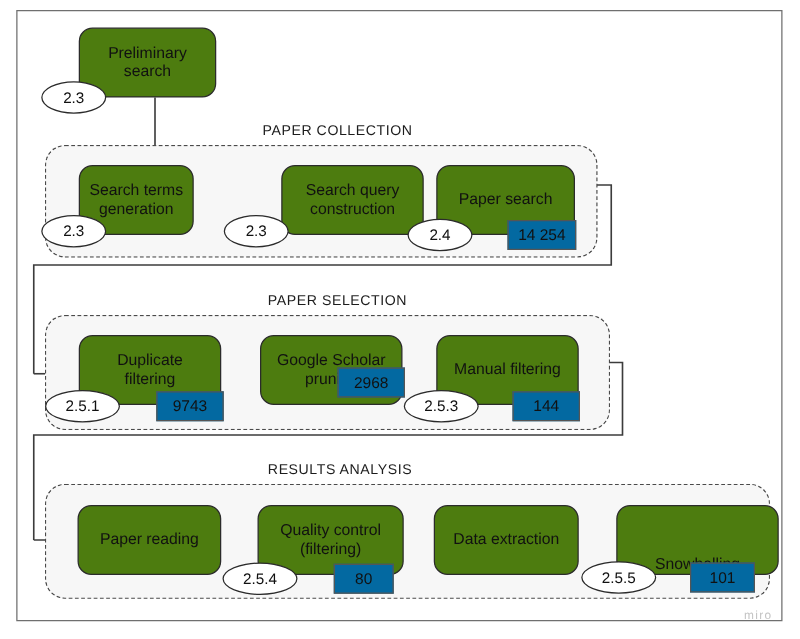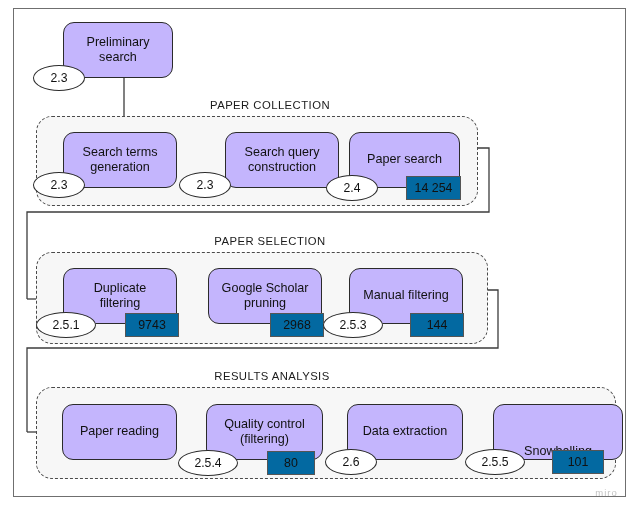--- a/index.html
+++ b/index.html
@@ -52,21 +52,21 @@
     letter-spacing: 0.45px;
     color: #1c1c1c;
     white-space: nowrap;
     text-align: center;
   }
   
   .node {
     position: absolute;
     border: 1.3px solid #2b2b2b;
     border-radius: 11px;
-    background: #c4b5fd;
+    background: #4d7c0f;
     box-sizing: border-box;
     display: flex;
     align-items: center;
     justify-content: center;
     text-align: center;
     z-index: 4;
   }
   .node-label {
     font-size: 12.6px;
     line-height: 15.5px;
@@ -204,21 +204,21 @@
   <div class="group" style="left:36px; top:387px; width:580px; height:92px;"></div>
 
   <div class="node" style="left:63px; top:22px; width:110px; height:56px;">
     <span class="node-label">Preliminary
 search</span>
   </div>
   <div class="sec" style="left:33px; top:65px; width:52px; height:26px;">
     <span class="sec-label">2.3</span>
   </div>
 
-  <div class="node" style="left:63px; top:132px; width:114px; height:56px;">
+  <div class="node" style="left:63px; top:132px; width:92px; height:56px;">
     <span class="node-label">Search terms
 generation</span>
   </div>
   <div class="sec" style="left:33px; top:172px; width:52px; height:26px;">
     <span class="sec-label">2.3</span>
   </div>
 
   <div class="node" style="left:225px; top:132px; width:114px; height:56px;">
     <span class="node-label">Search query
 construction</span>
@@ -245,21 +245,21 @@
     <span class="sec-label">2.5.1</span>
   </div>
   <div class="count" style="left:125px; top:313px; width:54px; height:24px;">
     <span class="count-label">9743</span>
   </div>
 
   <div class="node" style="left:208px; top:268px; width:114px; height:56px;">
     <span class="node-label">Google Scholar
 pruning</span>
   </div>
-  <div class="count" style="left:270px; top:313px; width:54px; height:24px;">
+  <div class="count" style="left:270px; top:294px; width:54px; height:24px;">
     <span class="count-label">2968</span>
   </div>
 
   <div class="node" style="left:349px; top:268px; width:114px; height:56px;">
     <span class="node-label">Manual filtering</span>
   </div>
   <div class="sec" style="left:323px; top:312px; width:60px; height:26px;">
     <span class="sec-label">2.5.3</span>
   </div>
   <div class="count" style="left:410px; top:313px; width:54px; height:24px;">
@@ -277,23 +277,20 @@
   <div class="sec" style="left:178px; top:450px; width:60px; height:26px;">
     <span class="sec-label">2.5.4</span>
   </div>
   <div class="count" style="left:267px; top:451px; width:48px; height:24px;">
     <span class="count-label">80</span>
   </div>
 
   <div class="node" style="left:347px; top:404px; width:116px; height:56px;">
     <span class="node-label">Data extraction</span>
   </div>
-  <div class="sec" style="left:325px; top:449px; width:52px; height:26px;">
-    <span class="sec-label">2.6</span>
-  </div>
 
   <div class="node" style="left:493px; top:404px; width:130px; height:56px;align-items:flex-end;">
     <span class="node-label">Snowballing</span>
   </div>
   <div class="sec" style="left:465px; top:449px; width:60px; height:26px;">
     <span class="sec-label">2.5.5</span>
   </div>
   <div class="count" style="left:552px; top:450px; width:52px; height:24px;">
     <span class="count-label">101</span>
   </div>

